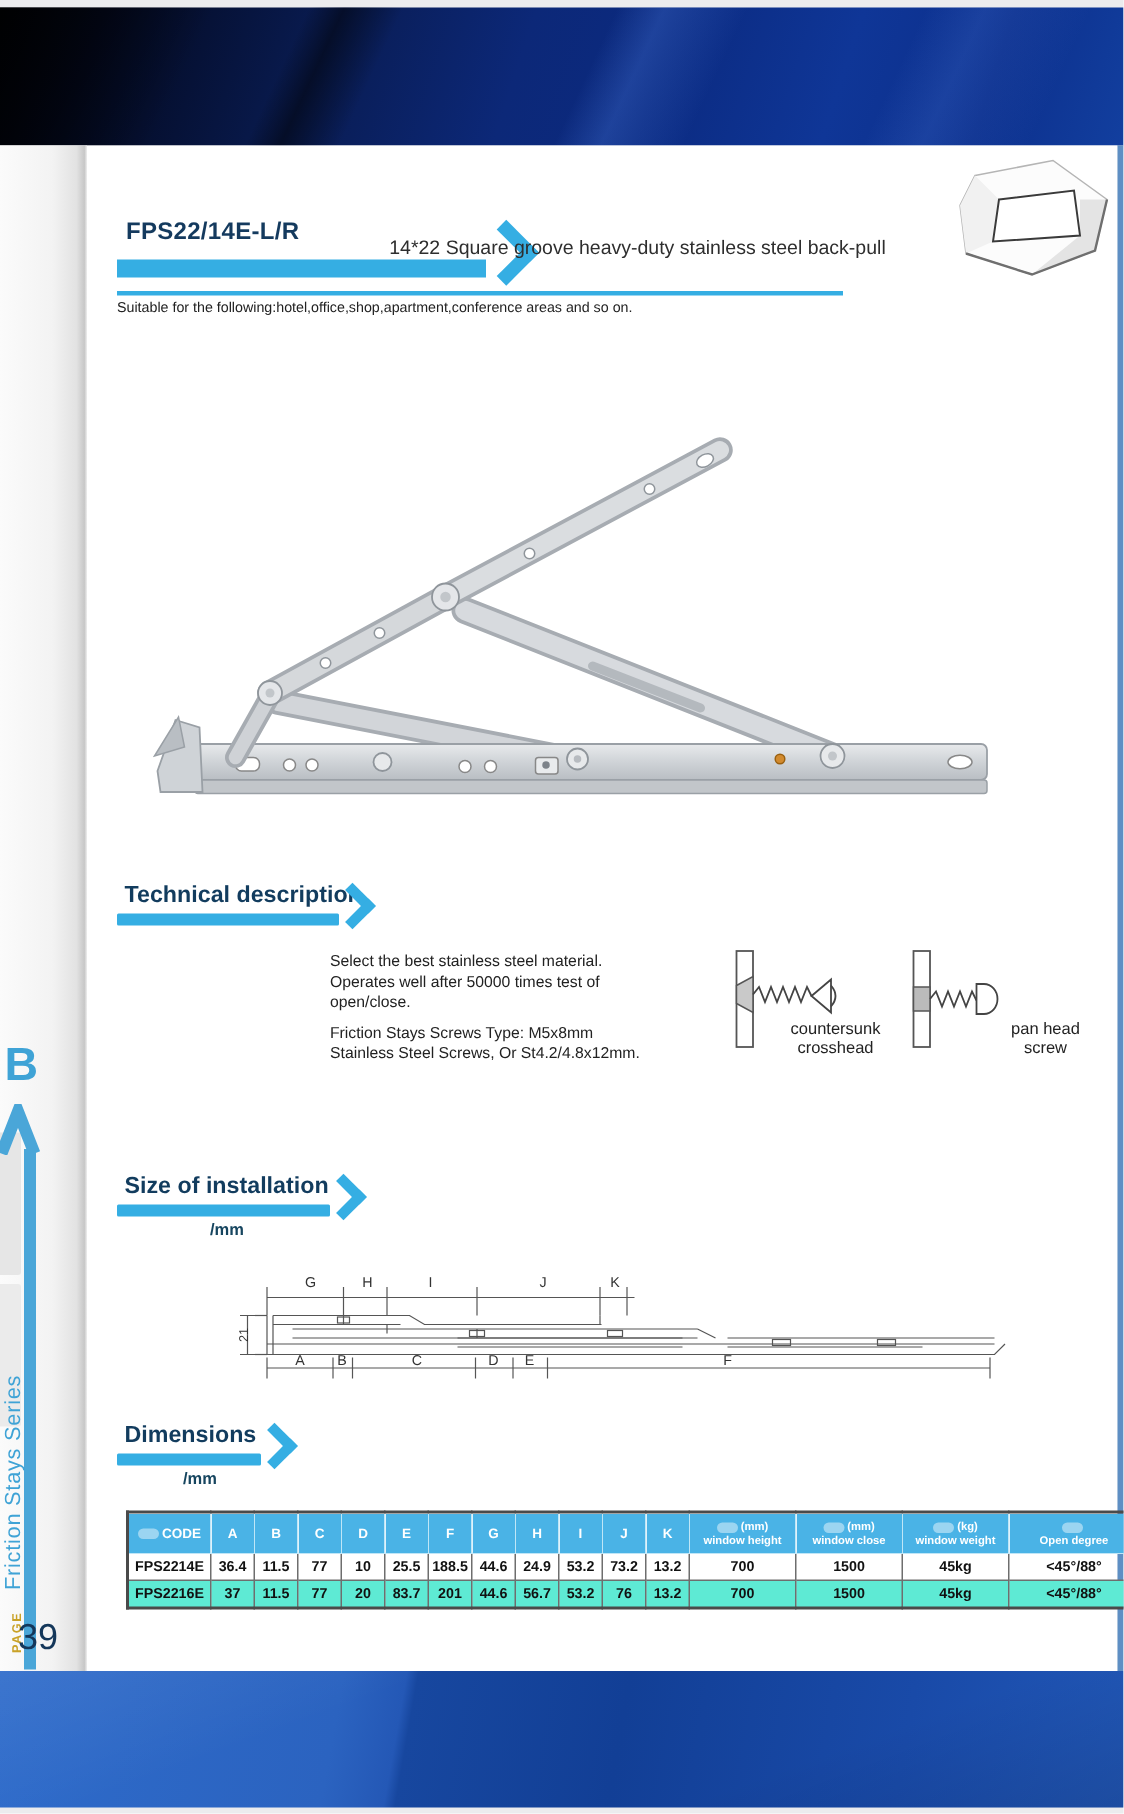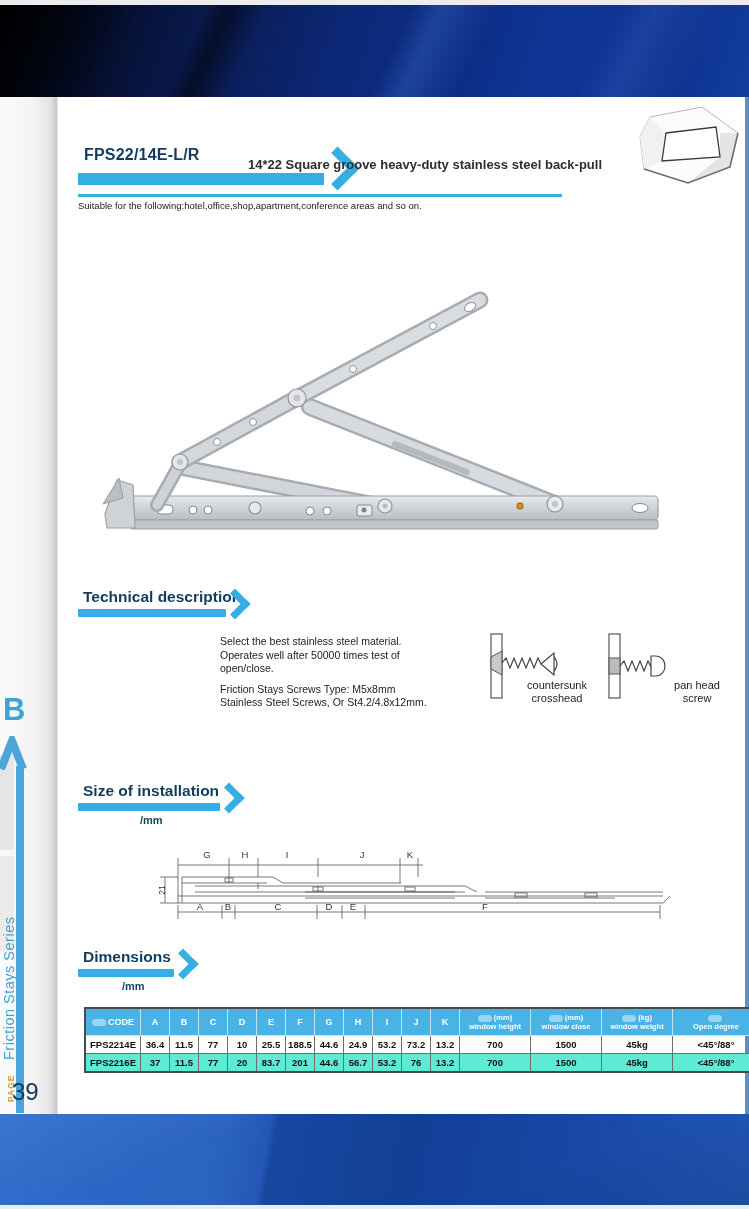--- a/index.html
+++ b/index.html
@@ -30,21 +30,21 @@
   #side-series{left:1px;top:910px;height:150px;writing-mode:vertical-rl;transform:rotate(180deg);
     font-size:14.5px;color:#3fa3d6;letter-spacing:.5px;}
   #side-page-label{left:6px;top:1064px;height:38px;writing-mode:vertical-rl;transform:rotate(180deg);
     font-size:8.5px;font-weight:bold;color:#c9a227;letter-spacing:1px;}
   #side-page-num{left:12px;top:1066px;font-size:24px;font-weight:normal;color:#14375a;margin-top:12px;}
 
   
   #prod-code{left:84px;top:146px;font-size:16px;font-weight:bold;color:#143a5e;letter-spacing:.2px;}
   #prod-bar{left:78px;top:173px;width:246px;height:12px;background:#35aee3;}
   #prod-chev{left:322px;top:153px;width:22px;height:22px;border-top:9px solid #35aee3;border-right:9px solid #35aee3;transform:rotate(45deg);}
-  #prod-sub{left:205px;top:156px;width:440px;text-align:center;font-size:13px;font-weight:700;color:#2e2e2e;line-height:18px;}
+  #prod-sub{left:205px;top:156px;width:440px;text-align:center;font-size:13px;font-weight:400;color:#2e2e2e;line-height:18px;}
   #prod-line{left:78px;top:194px;width:484px;height:3px;background:#35aee3;}
   #prod-note{left:78px;top:200px;font-size:9.5px;color:#222;}
 
   
   .sec-head{position:absolute;}
   .sec-title{font-size:15.5px;font-weight:bold;color:#123c5e;padding-left:5px;white-space:nowrap;}
   .sec-bar{height:8px;background:#35aee3;margin-top:3px;border-radius:1px;}
   .sec-chev{position:absolute;top:5px;width:15px;height:15px;border-top:7px solid #35aee3;border-right:7px solid #35aee3;transform:rotate(45deg);}
   .unit-label{position:absolute;font-size:11px;font-weight:bold;color:#16455f;}
 

